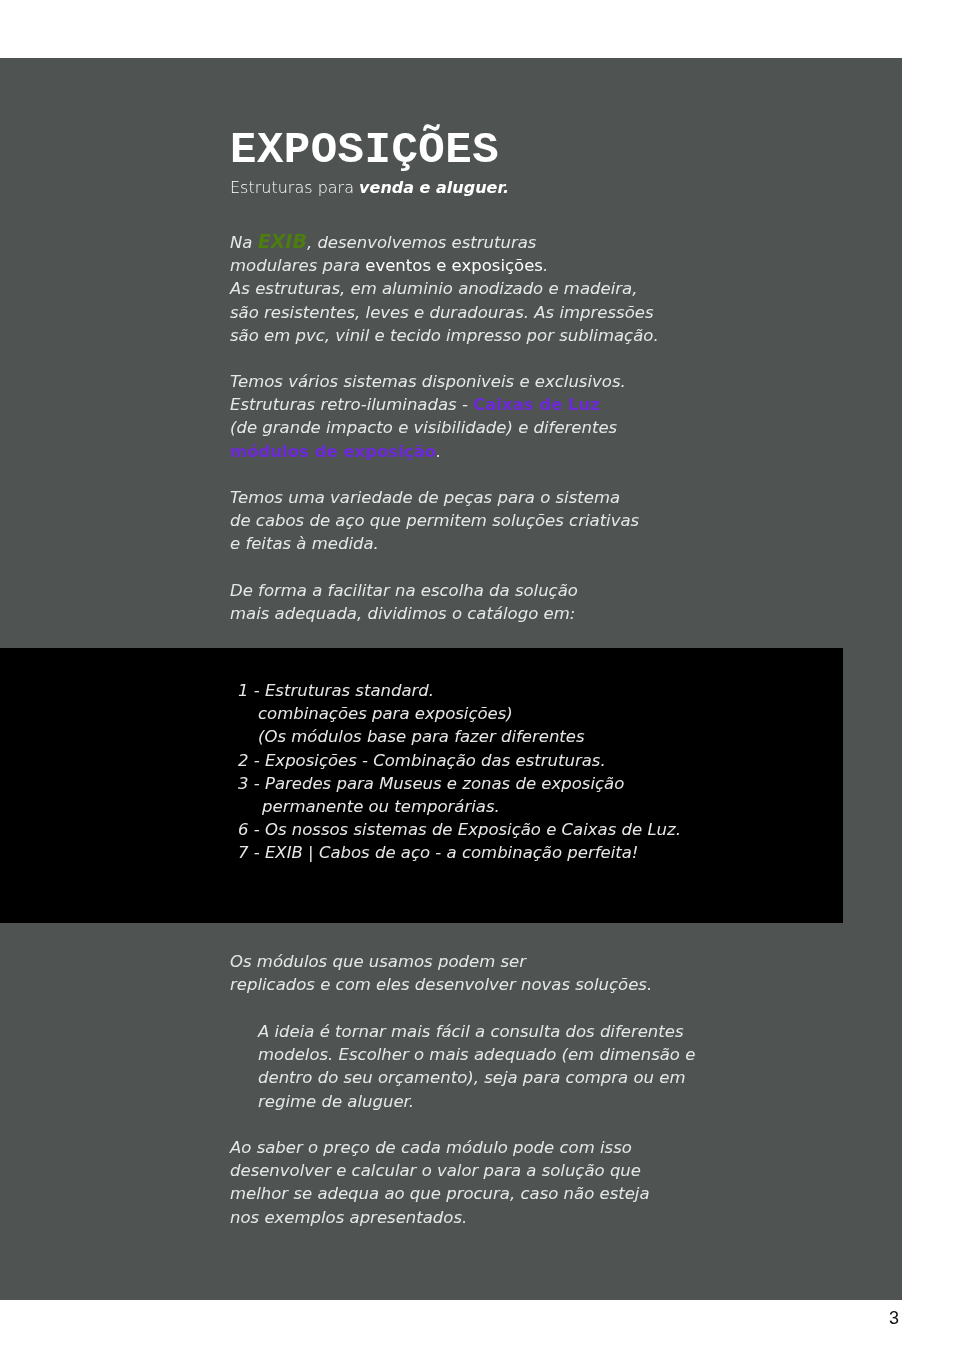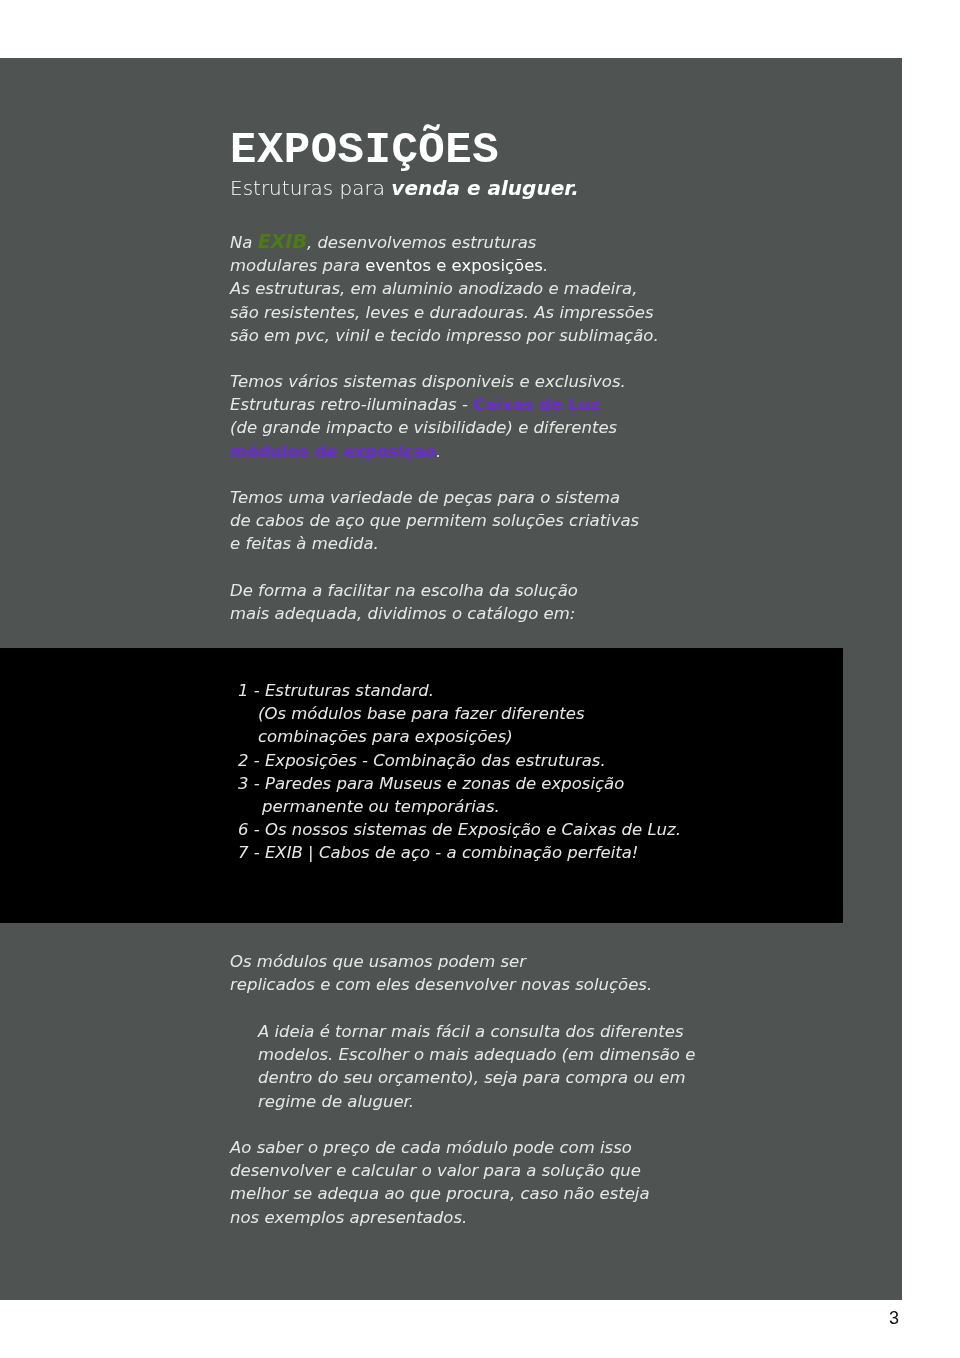--- a/index.html
+++ b/index.html
@@ -15,21 +15,21 @@
     position:absolute; left:0; top:648px; width:843px; height:275px;
     background:#000000;
   }
   .title {
     position:absolute; left:230px; top:122px; margin:0;
     font-family:Liberation Mono, monospace; font-weight:bold; font-size:44px;
     color:#ffffff; letter-spacing:0.5px; line-height:56px;
   }
   .subtitle {
     position:absolute; left:230px; top:172px; margin:0;
-    font-family:"DejaVu Sans", sans-serif; font-size:20px; font-weight:300;
+    font-family:"DejaVu Sans", sans-serif; font-size:16px; font-weight:300;
     color:#ffffff; line-height:32px; white-space:nowrap;
   }
   .subtitle .em { font-weight:bold; font-style:italic; }
   .para {
     position:absolute; left:230px; margin:0;
     font-family:"DejaVu Sans", sans-serif; font-style:italic; font-size:16.5px;
     line-height:23.2px; color:#e6e8e7; white-space:pre-line;
   }
   .para .strong { font-style:normal; font-weight:bold; color:#6d28d9; }
   .para .strong-it { font-style:italic; font-weight:bold; color:#4d7c0f; font-size:19px; }
@@ -65,22 +65,22 @@
 <span class="strong">módulos de exposição</span><span>.</span></p>
 
 <p class="para" style="top:486px;">Temos uma variedade de peças para o sistema
 de cabos de aço que permitem soluções criativas
 e feitas à medida.</p>
 <p class="para" style="top:579px;">De forma a facilitar na escolha da solução
 mais adequada, dividimos o catálogo em:</p>
 
 <ul class="list">
   <li>1 - Estruturas standard.</li>
+  <li class="sub">combinações para exposições)</li>
   <li class="sub">(Os módulos base para fazer diferentes</li>
-  <li class="sub">combinações para exposições)</li>
   <li>2 - Exposições - Combinação das estruturas.</li>
   <li>3 - Paredes para Museus e zonas de exposição</li>
   <li class="sub2">permanente ou temporárias.</li>
   <li>6 - Os nossos sistemas de Exposição e Caixas de Luz.</li>
   <li>7 - EXIB | Cabos de aço - a combinação perfeita!</li>
 </ul>
 
 <p class="para" style="top:950px;">Os módulos que usamos podem ser
 replicados e com eles desenvolver novas soluções.</p>
 <p class="para" style="top:1020px;margin-left:28px;">A ideia é tornar mais fácil a consulta dos diferentes

